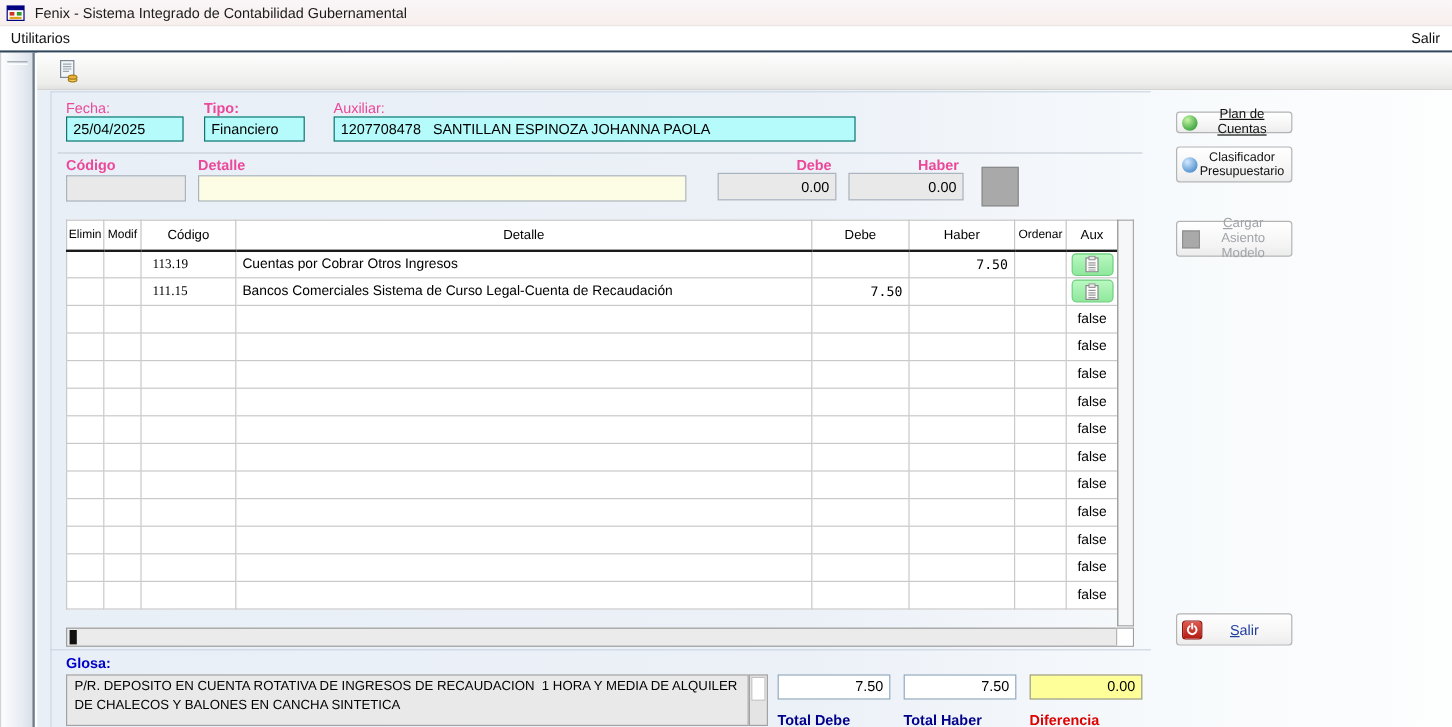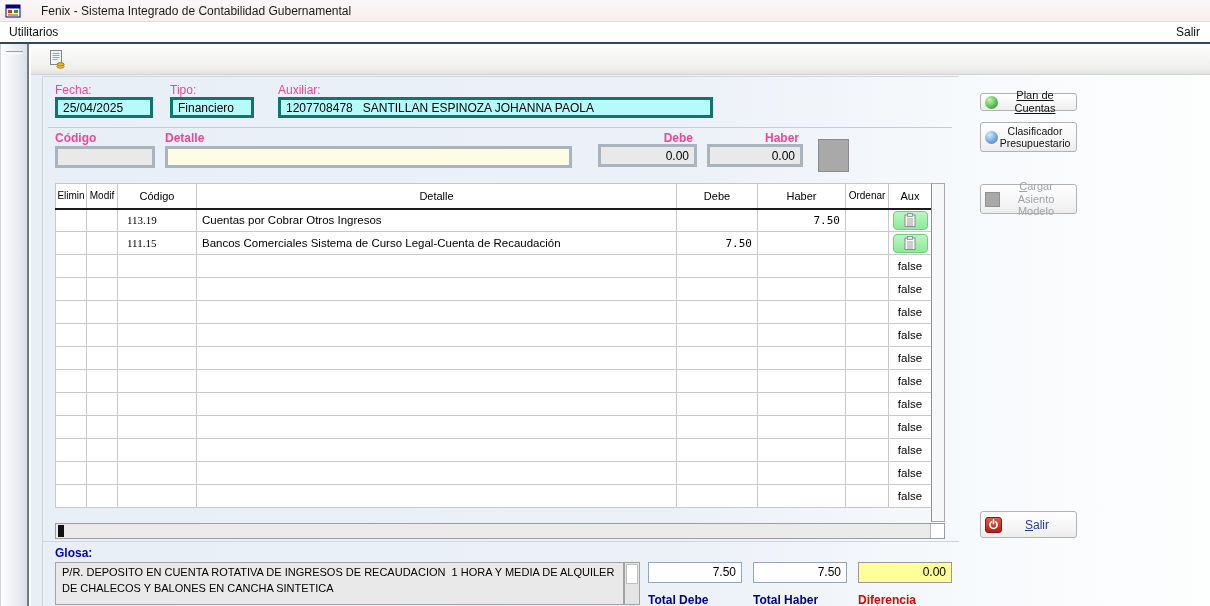--- a/index.html
+++ b/index.html
@@ -4,21 +4,21 @@
 <style>
   html,body{margin:0;padding:0;}
   body{width:1210px;height:606px;position:relative;overflow:hidden;
        font-family:"Liberation Sans",sans-serif;font-size:12px;background:#fff;}
   *{box-sizing:border-box;}
 
   
   .titlebar{position:absolute;left:0;top:0;width:1210px;height:22px;
     background:linear-gradient(to bottom,#faf6f8 0%,#f7efec 100%);
     border-bottom:1px solid #e4dfe0;display:flex;align-items:center;padding-left:5px;}
-  .title-text{margin-left:20px;color:#1b1b1b;font-size:12px;text-align:center;}
+  .title-text{margin-left:8px;color:#1b1b1b;font-size:12px;text-align:center;}
   .menubar{position:absolute;left:0;top:22px;width:1210px;height:20px;background:#ffffff;
     display:flex;align-items:stretch;justify-content:space-between;}
   .menu-item{padding:3px 10px 2px 9px;color:#101010;cursor:default;}
   .sep-dark{position:absolute;left:0;top:42px;width:1210px;height:2px;background:#31475c;}
 
   
   .workspace{position:absolute;left:0;top:44px;width:1210px;height:562px;background:#fff;}
   .left-strip{position:absolute;left:0;top:44px;width:29px;height:562px;
     background:linear-gradient(to right,#fdfdfe 0%,#e6ebf1 70%,#d9e0e8 100%);
     border-right:2px solid #707d89;border-left:1px solid #cfd4da;}
@@ -31,21 +31,21 @@
     border-bottom:1px solid #d4d4d2;}
   .toolbar-btn{position:absolute;left:13px;top:3px;width:26px;height:26px;border:none;
     background:transparent;padding:2px;cursor:pointer;}
   .panel-edge-top{position:absolute;left:42px;top:76px;width:917px;height:1px;background:#cdd7e3;}
   .panel-edge-left{position:absolute;left:42px;top:76px;width:1px;height:530px;background:#cdd7e3;}
 
   
   .lbl{position:absolute;color:#ec4899;font-size:12px;}
   .lbl.bold{font-weight:bold;}
   .lbl.red{color:#dd0000;font-weight:bold;}
-  .fld{position:absolute;border:3px solid #0f766e;font-size:12px;color:#000;
+  .fld{position:absolute;border:1px solid #0f766e;font-size:12px;color:#000;
     font-family:"Liberation Sans",sans-serif;padding:1px 5px;outline:none;}
   .fld.cyan{background:#b5fbfb;}
   .fld.gray{background:#e9e9e9;border-color:#a9b4be;}
   .fld.cream{background:#fdfce4;border-color:#a9b4be;}
   .fld.right{text-align:right;}
   .hr-line{position:absolute;height:1px;background:#c7cdd6;}
   .big-gray-btn{position:absolute;left:818px;top:139px;width:31px;height:33px;
     background:#a9a9a9;border:1px solid #8b8b8b;cursor:pointer;}
 
   
@@ -146,21 +146,21 @@
 </div>
 <div class="left-strip">
   <div class="left-grip"></div>
 </div>
 <div class="panel-edge-top"></div>
 <div class="panel-edge-left"></div>
 
 <span class="lbl" style="left:55px;top:83px;">Fecha:</span>
 <input class="fld cyan" style="left: 55px; top: 97px; width: 98px; height: 21px;" value="25/04/2025">
 
-<span class="lbl" style="left:170px;top:83px;">Tipo:</span>
+<span class="lbl" style="left:170px;top:83px;font-weight:bold;">Tipo:</span>
 <input class="fld cyan" style="left: 170px; top: 97px; width: 84px; height: 21px;" value="Financiero">
 
 <span class="lbl" style="left:278px;top:83px;">Auxiliar:</span>
 <input class="fld cyan" style="left: 278px; top: 97px; width: 435px; height: 21px;" value="1207708478   SANTILLAN ESPINOZA JOHANNA PAOLA">
 
 <div class="hr-line" style="left:48px;top:127px;width:904px;"></div>
 
 <span class="lbl bold" style="left:55px;top:131px;">Código</span>
 <span class="lbl bold" style="left:165px;top:131px;">Detalle</span>
 <span class="lbl bold" style="left:598px;top:131px;width:95px;text-align:right;">Debe</span>

